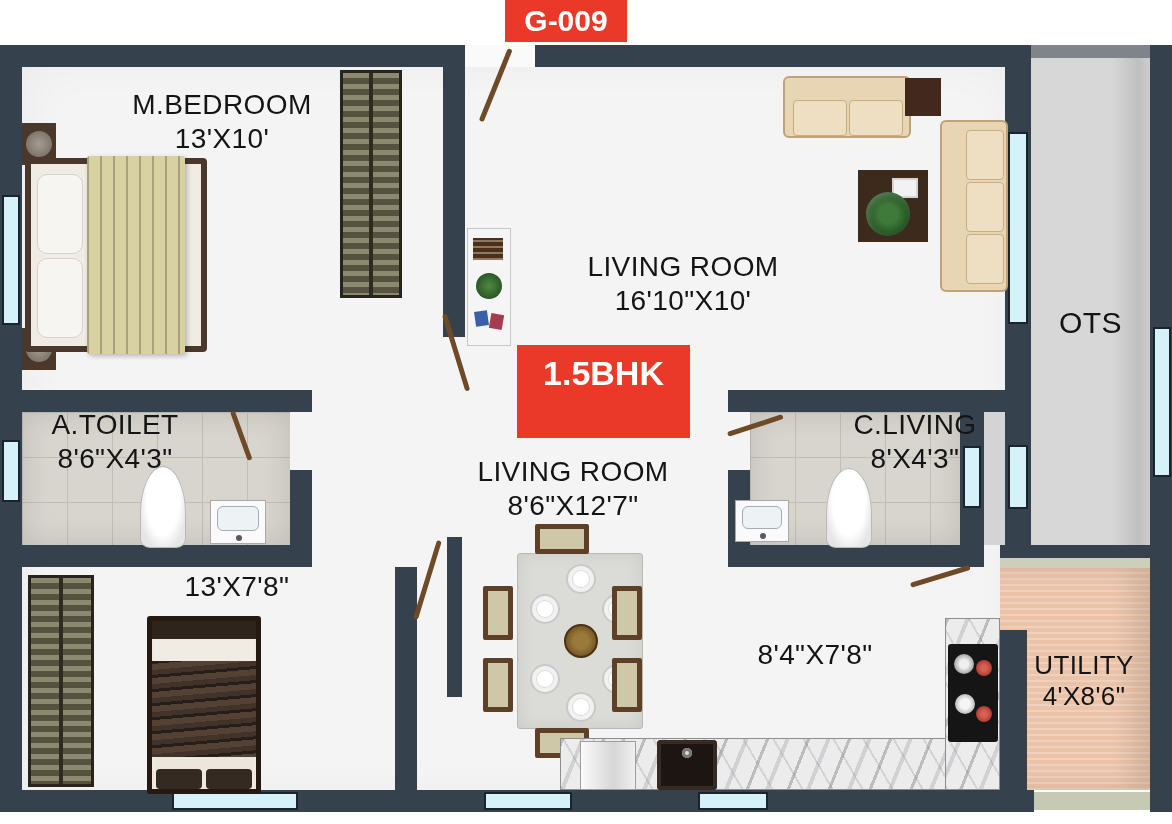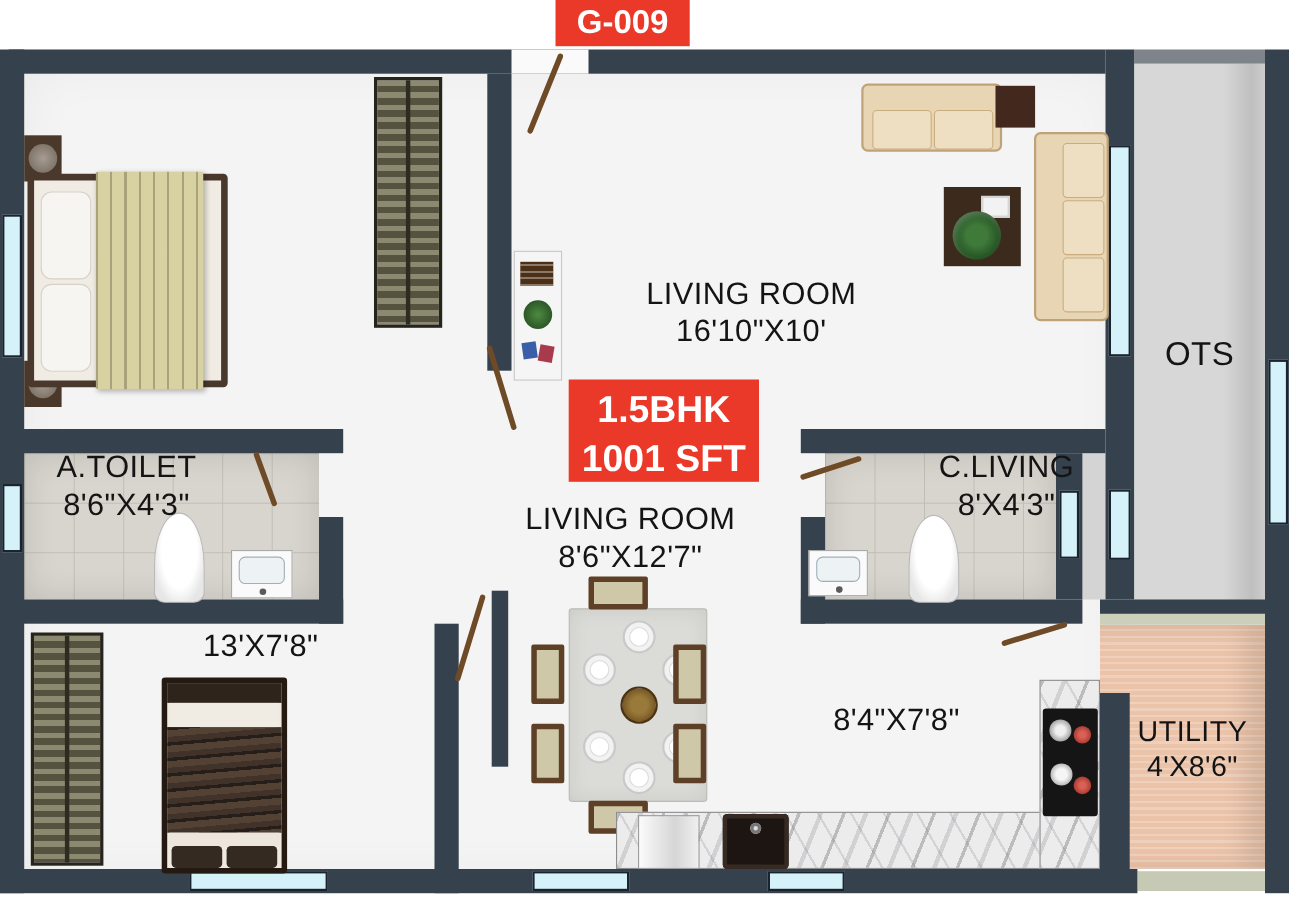--- a/index.html
+++ b/index.html
@@ -168,20 +168,24 @@
     <div class="abs" style="left:28px;top:62px;width:16px;height:16px;border-radius:50%;background:radial-gradient(#d86055 25%,#8f231c);"></div>
   </div>
 
   <div class="leaf" style="left:508px;top:48px;height:78px;transform:rotate(22deg);"></div>
   <div class="leaf" style="left:442px;top:315px;height:80px;transform:rotate(-17deg);"></div>
   <div class="leaf" style="left:230px;top:412px;height:52px;transform:rotate(-20deg);"></div>
   <div class="leaf" style="left:437px;top:540px;height:82px;transform:rotate(17deg);"></div>
   <div class="leafh" style="left:727px;top:432px;width:58px;transform:rotate(-18deg);"></div>
   <div class="leafh" style="left:910px;top:583px;width:62px;transform:rotate(-17deg);"></div>
 
+  <div class="rlabel" style="left:92px;top:88px;width:260px;">
+    <div>M.BEDROOM</div>
+    <div>13'X10'</div>
+  </div>
   <div class="rlabel" style="left:553px;top:250px;width:260px;">
     <div>LIVING ROOM</div>
     <div>16'10"X10'</div>
   </div>
   <div class="rlabel" style="left:25px;top:408px;width:180px;">
     <div>A.TOILET</div>
     <div>8'6"X4'3"</div>
   </div>
   <div class="rlabel" style="left:453px;top:455px;width:240px;">
     <div>LIVING ROOM</div>
@@ -200,20 +204,19 @@
   <div class="rlabel" style="left:1014px;top:650px;width:140px;font-size:26px;">
     <div>UTILITY</div>
     <div>4'X8'6"</div>
   </div>
   <div class="rlabel" style="left:1031px;top:305px;width:119px;font-size:30px;">
     <div>OTS</div>
   </div>
 
   <div class="redbox" style="left:517px;top:345px;width:173px;height:93px;font-size:34px;line-height:1.3;padding-top:6px;box-sizing:border-box;">
     <div>1.5BHK</div>
-    <div>1001 SFT</div>
   </div>
 
   <div class="redbox" style="left:505px;top:0;width:122px;height:42px;font-size:30px;line-height:42px;">
     <span>G-009</span>
   </div>
 
 </div>
 
 </body></html>

